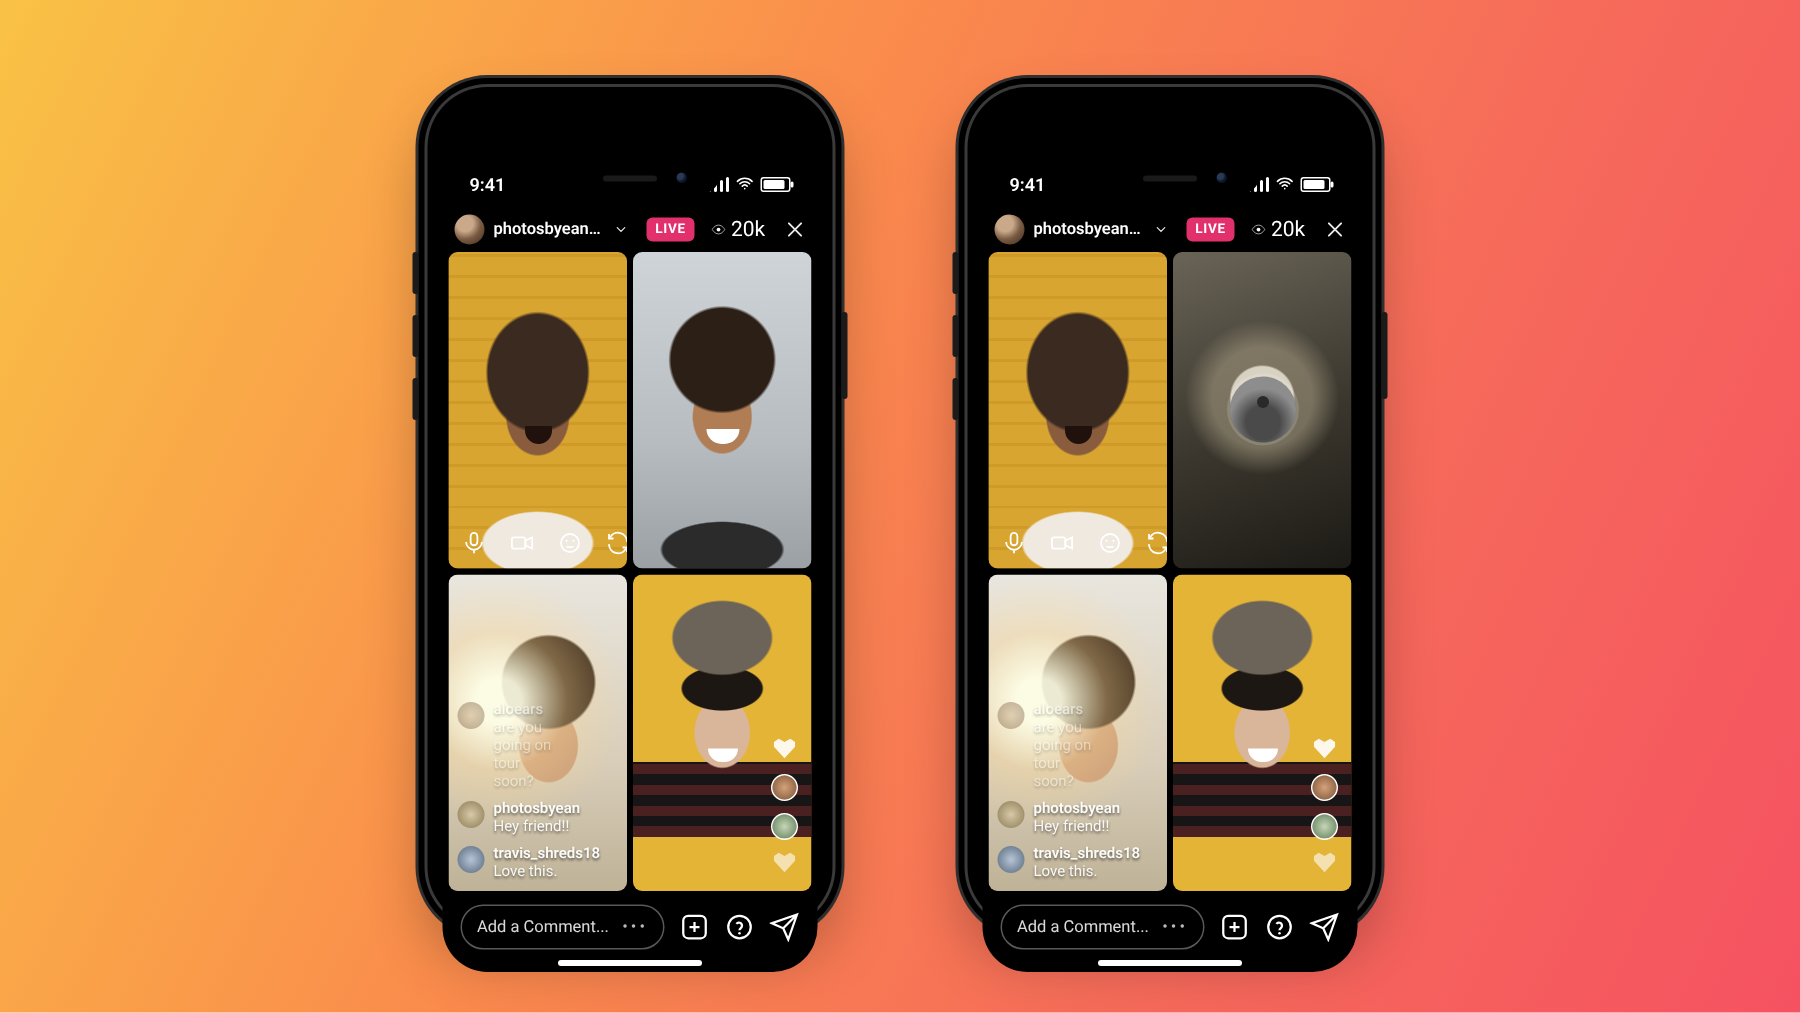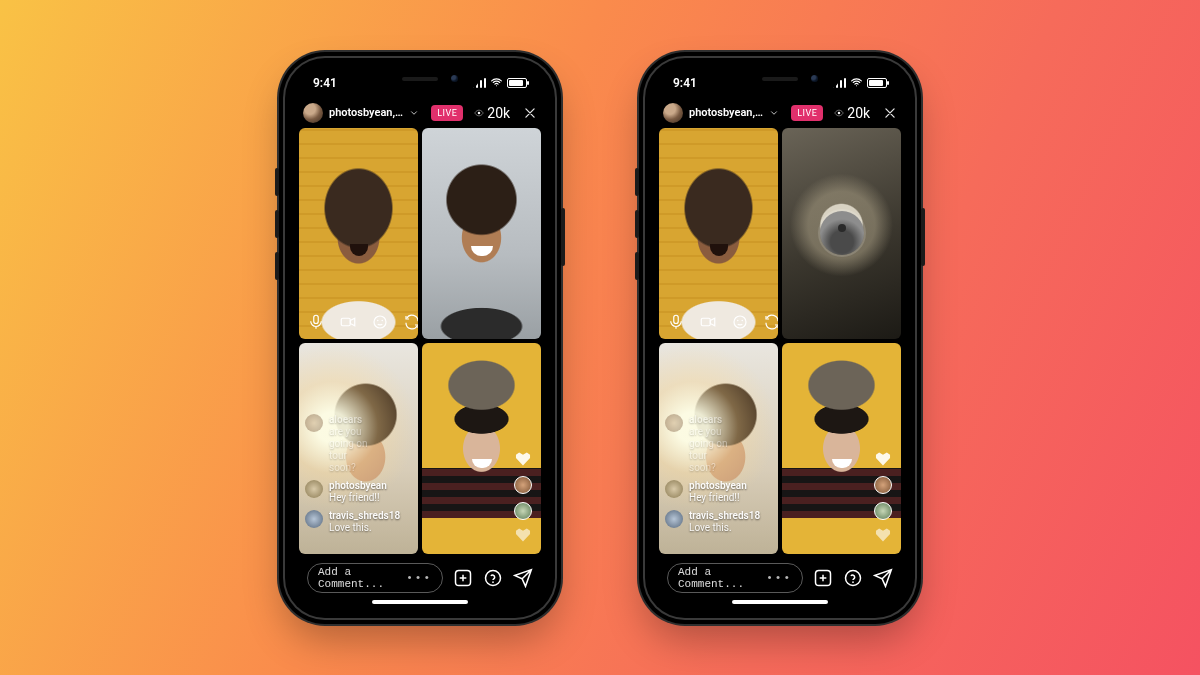--- a/index.html
+++ b/index.html
@@ -42,20 +42,21 @@
   }
 
   .screen {
     width: 100%;
     height: 100%;
     background: #000;
     border-radius: 30px;
     overflow: hidden;
     position: relative;
     color:#fff;
+    margin-top:40px;
   }
 
   .notch {
     position:absolute; top:0; left:50%; transform:translateX(-50%);
     width: 120px; height: 22px; background:#000;
     border-bottom-left-radius: 14px;
     border-bottom-right-radius: 14px;
     z-index: 50;
     display:flex; justify-content:center; align-items:center;
   }
@@ -93,21 +94,21 @@
   }
   .host-av{
     width:20px;height:20px;border-radius:50%;
     background: radial-gradient(circle at 35% 30%, #caa98a 0 28%, #7a5b43 55%, #3a2a1c 100%);
     flex-shrink:0;
   }
   .host-name{ font-weight:600; white-space:nowrap; overflow:hidden; text-overflow:ellipsis; max-width:90px;}
   .chev{width:10px;height:10px;flex-shrink:0;opacity:.9}
   .spacer{flex:1}
   .live-badge{
-    background:#e1306c; color:#fff; font-weight:400; font-size:9px;
+    background:#e1306c; color:#fff; font-weight:700; font-size:9px;
     padding:3px 6px; border-radius:4px; letter-spacing:.5px;
   }
   .view-badge{
     background:rgba(0,0,0,.55); font-size:14px; padding:3px 6px 3px 5px;
     border-radius:4px; display:flex; align-items:center; gap:3px;
   }
   .close-x{ width:20px;height:20px;display:flex;align-items:center;justify-content:center;opacity:.9;cursor:pointer;}
 
   
   .grid{
@@ -180,21 +181,21 @@
   }
   .hc-btn{
     width:22px;height:22px;border-radius:50%;
     display:flex;align-items:center;justify-content:center;
     background:rgba(0,0,0,.0);
   }
   .hc-btn svg{width:18px;height:18px;stroke:#fff;fill:none;stroke-width:1.6}
 
   
   .comments{
-    position:absolute; left:6px; bottom:20px; right:44px;
+    position:absolute; left:6px; bottom:6px; right:44px;
     display:flex; flex-direction:column; gap:6px;
     font-size:10px; line-height:1.2;
     z-index:5;
     text-shadow:0 1px 2px rgba(0,0,0,.6);
   }
   .comment{display:flex;gap:6px;align-items:flex-start}
   .c-av{width:18px;height:18px;border-radius:50%;flex-shrink:0}
   .c-av.a{background:radial-gradient(circle,#c4a27d,#6b4d34)}
   .c-av.b{background:radial-gradient(circle,#d8c9a8,#8a7a52)}
   .c-av.c{background:radial-gradient(circle,#b6c5d6,#55667a)}
@@ -212,21 +213,21 @@
     clip-path: polygon(50% 88%, 6% 40%, 6% 20%, 26% 6%, 50% 20%, 74% 6%, 94% 20%, 94% 40%);
     opacity:.9;
   }
   .floater-av{width:18px;height:18px;border-radius:50%;border:1.5px solid #fff}
   .floater-av.x{background:radial-gradient(circle,#d4a27a,#7a5234)}
   .floater-av.y{background:radial-gradient(circle,#c6d6b6,#5a7a55)}
 
   
   .footer{
     position:absolute; left:0; right:0; bottom:0; height:50px;
-    display:flex; align-items:center; gap:10px; padding:0 12px 10px;font-family:Liberation Mono, monospace;
+    display:flex; align-items:center; gap:10px; padding:0 12px 10px;
   }
   .comment-input{
     flex:1; height:30px; border:1px solid rgba(255,255,255,.35);
     border-radius:15px; display:flex; align-items:center; justify-content:space-between;
     padding:0 10px; font-size:11px; color:rgba(255,255,255,.85);
   }
   .dots{letter-spacing:2px;opacity:.85}
   .f-ico{width:20px;height:20px;display:flex;align-items:center;justify-content:center}
   .f-ico svg{width:20px;height:20px;stroke:#fff;fill:none;stroke-width:1.8}
 

